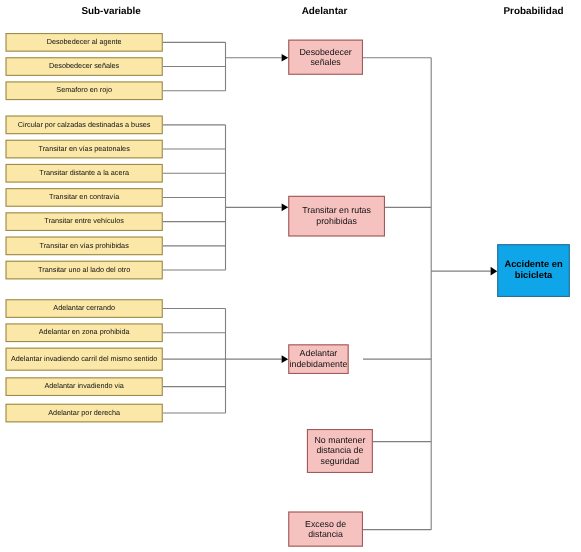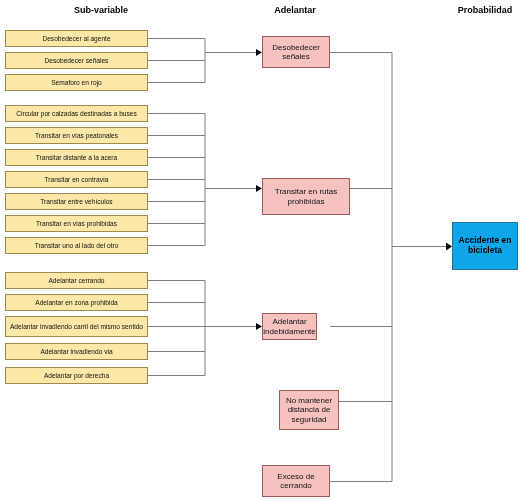--- a/index.html
+++ b/index.html
@@ -88,17 +88,17 @@
   <div class="node sub" style="left:5px;top:272px;width:143px;height:17px;">Adelantar cerrando</div>
   <div class="node sub" style="left:5px;top:294px;width:143px;height:17px;">Adelantar en zona prohibida</div>
   <div class="node sub" style="left:5px;top:316px;width:143px;height:21px;">Adelantar invadiendo carril del mismo sentido</div>
   <div class="node sub" style="left:5px;top:343px;width:143px;height:17px;">Adelantar invadiendo via</div>
   <div class="node sub" style="left:5px;top:367px;width:143px;height:17px;">Adelantar por derecha</div>
 
   <div class="node var" style="left:262px;top:36px;width:68px;height:32px;">Desobedecer señales</div>
   <div class="node var" style="left:262px;top:178px;width:88px;height:37px;">Transitar en rutas prohibidas</div>
   <div class="node var" style="left:262px;top:313px;width:55px;height:27px;">Adelantar indebidamente</div>
   <div class="node var" style="left:262px;top:390px;width:60px;height:40px;margin-left:17px;">No mantener distancia de seguridad</div>
-  <div class="node var" style="left:262px;top:465px;width:68px;height:32px;">Exceso de cerrando</div>
+  <div class="node var" style="left:262px;top:465px;width:68px;height:32px;">Exceso de distancia</div>
 
   <div class="node prob" style="left:452px;top:222px;width:66px;height:48px;">Accidente en bicicleta</div>
 
 </div>
 
 </body></html>

